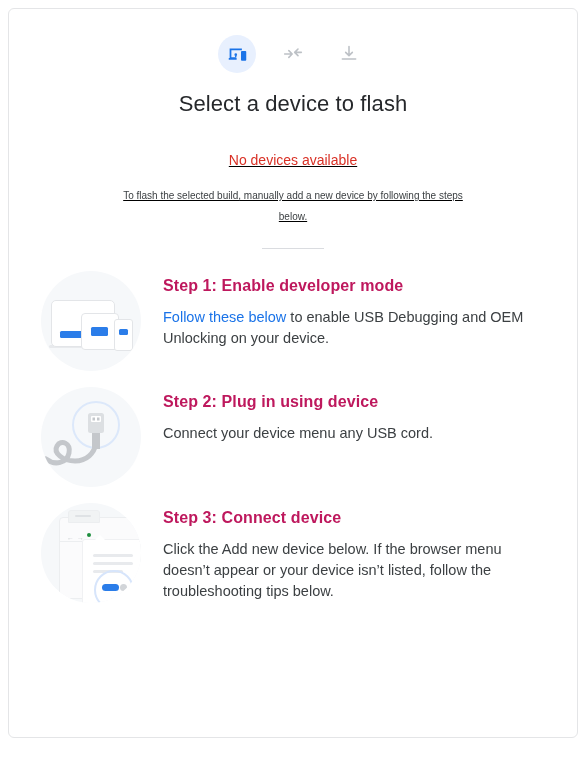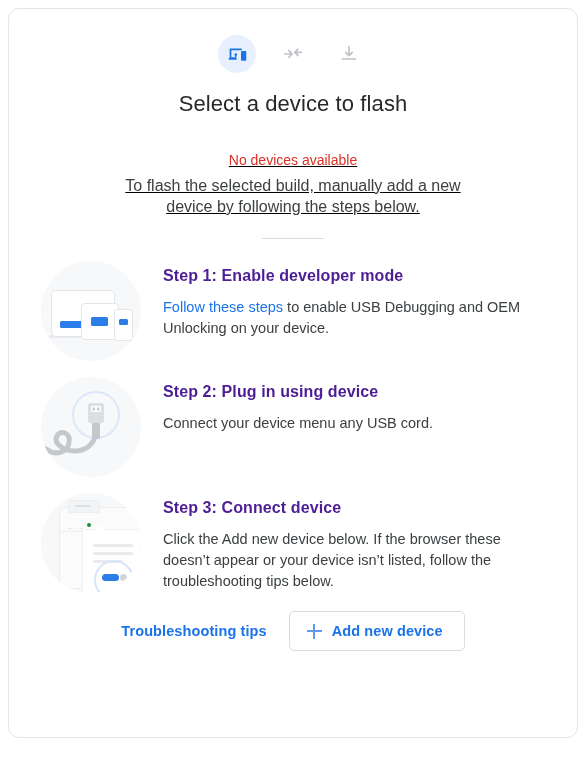--- a/index.html
+++ b/index.html
@@ -17,21 +17,21 @@
 
   .card {
     position: absolute;
     left: 8px;
     top: 8px;
     width: 570px;
     height: 730px;
     box-sizing: border-box;
     background: #ffffff;
     border: 1px solid #e4e5e7;
-    border-radius: 11px;
+    border-radius: 6px;
     overflow: hidden;
   }
 
   
   .icon-row {
     display: flex;
     align-items: center;
     justify-content: center;
     gap: 18px;
     padding-top: 26px;
@@ -70,23 +70,23 @@
     text-decoration: underline;
   }
   .intro-error {
     color: #d93025;
     font-size: 14px;
     font-weight: 500;
     line-height: 20px;
   }
   .intro-desc {
     color: #3c4043;
-    font-size: 16px;
+    font-size: 10px;
     line-height: 21px;
-    margin-top: 5px;
+    margin-top: 15px;
     padding: 0 105px;
   }
 
   .divider {
     width: 62px;
     height: 1px;
     background: #dadce0;
     margin: 21px auto 0 auto;
   }
 
@@ -112,21 +112,21 @@
     margin-top: 2px;
   }
   .step-body {
     flex: 1 1 auto;
     padding-left: 22px;
     padding-top: 6px;
   }
   .step-title {
     font-size: 16px;
     font-weight: 700;
-    color: #4c1d95;
+    color: #be185d;
     line-height: 22px;
     letter-spacing: 0.1px;
   }
   .step-text {
     font-size: 14.5px;
     color: #3c4043;
     line-height: 21px;
     margin-top: 10px;
   }
   .link {
@@ -325,21 +325,21 @@
         </div>
         <div class="dev-tablet">
           <div class="dev-tablet-bar"></div>
         </div>
         <div class="dev-phone">
           <div class="dev-phone-bar"></div>
         </div>
       </div>
       <div class="step-body">
         <div class="step-title">Step 1: Enable developer mode</div>
-        <div class="step-text"><a class="link">Follow these steps</a><span> to enable USB Debugging and OEM Unlocking on your device.</span></div>
+        <div class="step-text"><a class="link">Follow these below</a><span> to enable USB Debugging and OEM Unlocking on your device.</span></div>
       </div>
     </div>
 
     <div class="step">
       <div class="step-art">
         <svg class="usb-svg" width="100" height="100" viewBox="0 0 100 100" aria-hidden="true">
           <circle cx="55" cy="38" r="23" fill="none" stroke="#dce8fa" stroke-width="2"></circle>
           <path d="M5 72 C 14 79, 26 76, 28 66 C 30 56, 20 52, 16 59 C 12 66, 22 74, 34 74 C 46 74, 53 66, 55 57" fill="none" stroke="#c4c7cb" stroke-width="5" stroke-linecap="round"></path>
           <rect x="51" y="40" width="8" height="22" fill="#c4c7cb"></rect>
           <rect x="47" y="26" width="16" height="20" rx="2.5" fill="#dcdfe2"></rect>
@@ -371,26 +371,19 @@
             <div class="brw-line" style="top:22px; width:40px;"></div>
             <div class="brw-line" style="top:30px; width:30px;"></div>
           </div>
           <div class="brw-hl-ring"></div>
           <div class="brw-pill"></div>
           <div class="brw-pill-dot"></div>
         </div>
       </div>
       <div class="step-body">
         <div class="step-title">Step 3: Connect device</div>
-        <div class="step-text">Click the Add new device below. If the browser these doesn’t appear or your device isn’t listed, follow the troubleshooting tips below.</div>
+        <div class="step-text">Click the Add new device below. If the browser menu doesn’t appear or your device isn’t listed, follow the troubleshooting tips below.</div>
       </div>
     </div>
   </div>
 
-  <div class="footer">
-    <span class="tips-link">Troubleshooting tips</span>
-    <button class="add-btn">
-      <span class="plus-icon"></span>
-      <span>Add new device</span>
-    </button>
-  </div>
 
 </div>
 
 </body></html>

